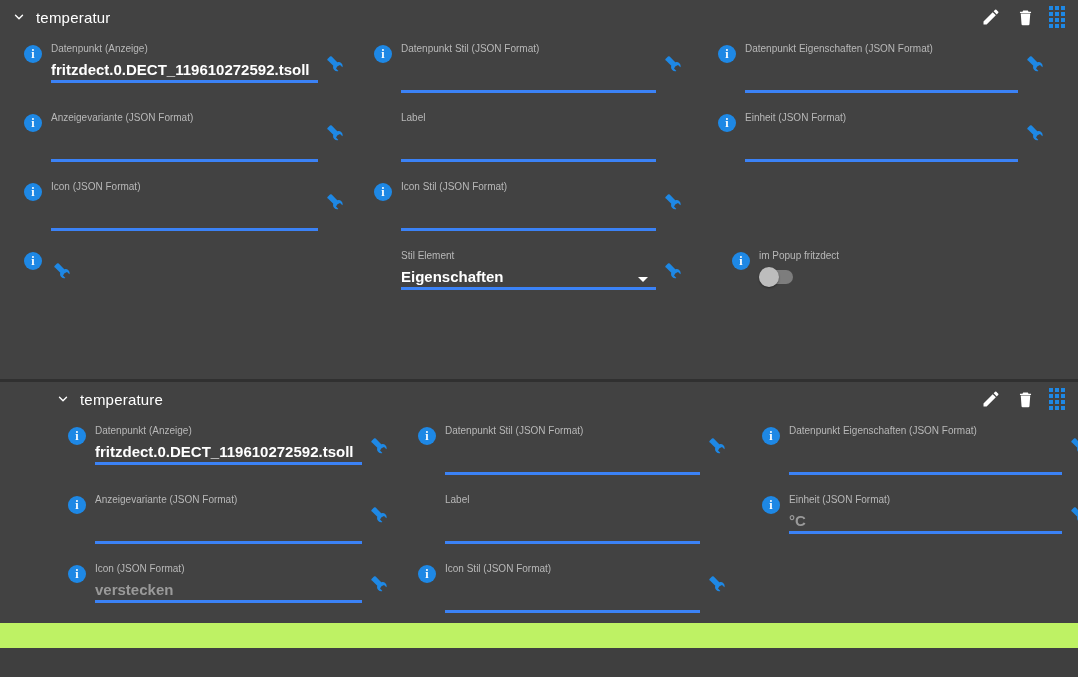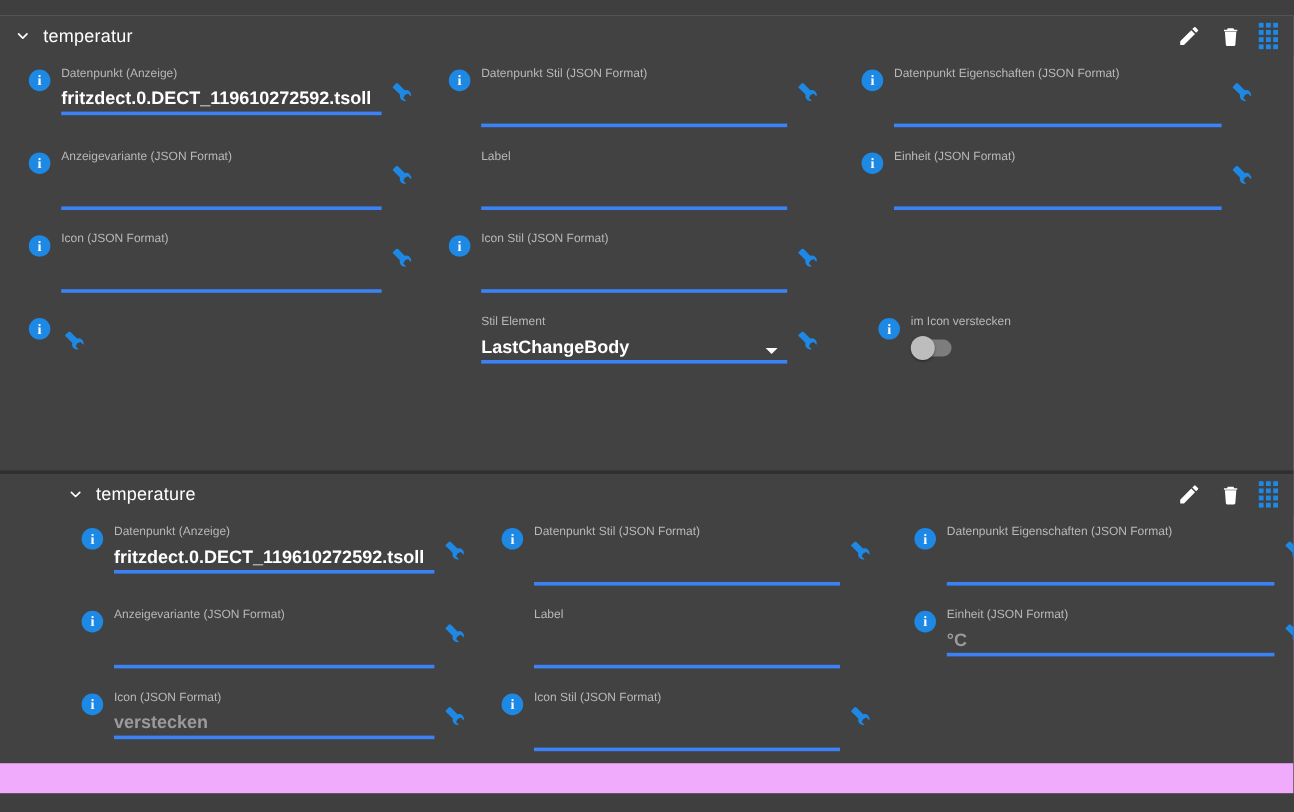--- a/index.html
+++ b/index.html
@@ -10,22 +10,21 @@
     overflow: hidden;
     background: #3f3f3f;
     font-family: "Liberation Sans", sans-serif;
     color: #ffffff;
   }
 
   .page {
     width: 1078px;
     height: 648px;
     position: relative;
-    background: #f0abfc;
-    margin-top: 13px;
+    background: #bef264;
   }
 
   
   .panel {
     position: relative;
     background: #424242;
     border-bottom: 3px solid #303030;
   }
   .panel.last { border-bottom: none; padding-left: 44px; }
 
@@ -394,34 +393,34 @@
                   <path d="M21.7 18.3l-7.4-7.4a5.5 5.5 0 00-6.9-6.9l3.2 3.2-1.9 3.3-3.4 1.6L2.1 8.9a5.5 5.5 0 006.9 6.9l7.4 7.4a1.6 1.6 0 002.3 0l3-3a1.6 1.6 0 000-2.3z" fill="#1e88e5" transform="rotate(180 12 12)"></path>
                 </svg>
               </span>
             </div>
           </div>
           <div class="field col2 no-info">
             <div class="field-inner">
               <span class="info-icon spacer"></span>
               <div class="control">
                 <span class="field-label">Stil Element</span>
-                <span class="field-value select">LastChangeBody</span>
+                <span class="field-value select">Eigenschaften</span>
                 <span class="caret"></span>
               </div>
               <span class="wrench">
                 <svg width="18" height="18" viewBox="0 0 24 24">
                   <path d="M21.7 18.3l-7.4-7.4a5.5 5.5 0 00-6.9-6.9l3.2 3.2-1.9 3.3-3.4 1.6L2.1 8.9a5.5 5.5 0 006.9 6.9l7.4 7.4a1.6 1.6 0 002.3 0l3-3a1.6 1.6 0 000-2.3z" fill="#1e88e5" transform="rotate(180 12 12)"></path>
                 </svg>
               </span>
             </div>
           </div>
           <div class="field col1 toggle-field">
             <div class="field-inner">
               <span class="info-icon">i</span>
-              <div class="control"><span class="field-label">im Icon verstecken</span><span class="switch"><span class="knob"></span></span></div>
+              <div class="control"><span class="field-label">im Popup fritzdect</span><span class="switch"><span class="knob"></span></span></div>
               <span class="wrench hidden">
                 <svg width="18" height="18" viewBox="0 0 24 24">
                   <path d="M21.7 18.3l-7.4-7.4a5.5 5.5 0 00-6.9-6.9l3.2 3.2-1.9 3.3-3.4 1.6L2.1 8.9a5.5 5.5 0 006.9 6.9l7.4 7.4a1.6 1.6 0 002.3 0l3-3a1.6 1.6 0 000-2.3z" fill="#1e88e5" transform="rotate(180 12 12)"></path>
                 </svg>
               </span>
             </div>
           </div>
           <div class="field col2"></div>
           <div class="field col3"></div>
         </div>

